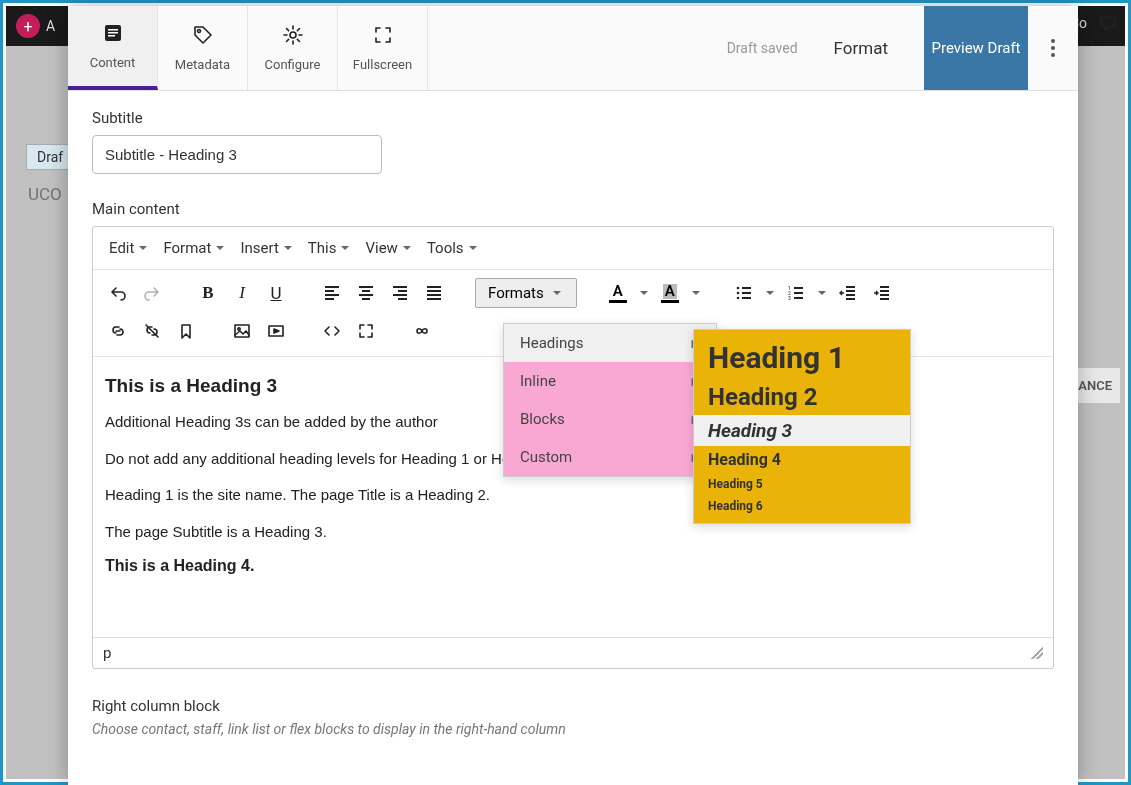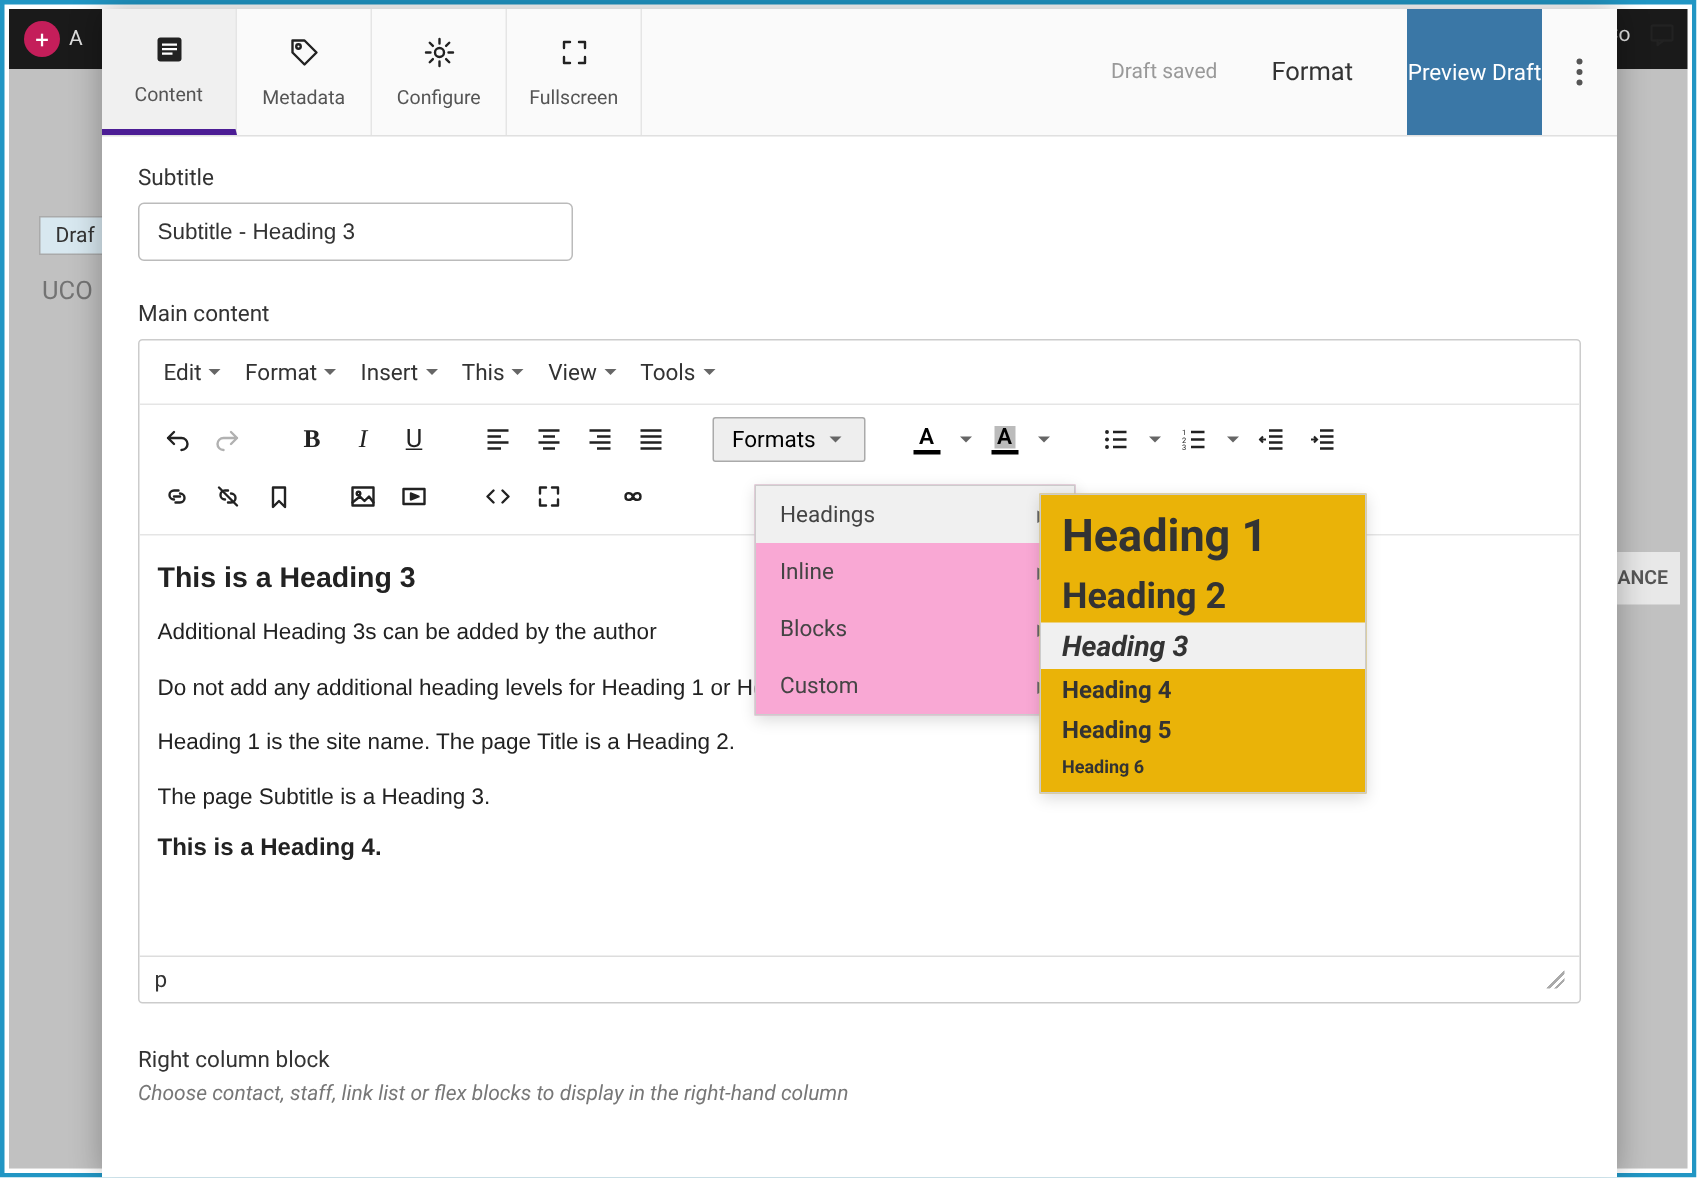--- a/index.html
+++ b/index.html
@@ -21,21 +21,21 @@
 .modal { position: absolute; top: 3px; left: 65px; width: 1010px; height: 779px; background: #fff; box-shadow: 0 0 20px rgba(0,0,0,0.3); overflow: hidden; }
 
 .modal-header { display: flex; align-items: stretch; border-bottom: 1px solid #e0e0e0; background: #fafafa; height: 85px; }
 .tab { width: 90px; display: flex; flex-direction: column; align-items: center; justify-content: center; gap: 6px; font-size: 13px; color: #555; border-right: 1px solid #e5e5e5; cursor: pointer; }
 .tab.active { background: #f0f0f0; border-bottom: 4px solid #4c1d95; }
 .tab-icon { font-size: 22px; color: #333; }
 .tab.active .tab-icon { color: #000; }
 .header-spacer { flex: 1; }
 .draft-saved { align-self: center; color: #999; font-size: 14px; margin-right: 24px; }
 .close-btn { align-self: center; font-size: 17px; color: #333; margin-right: 24px; cursor: pointer; padding: 8px 12px; }
-.preview-btn { width: 90px; background: #3a77a6; color: #fff; display: flex; align-items: center; justify-content: center; font-size: 15px; text-align: center; line-height: 1.4; cursor: pointer; }
+.preview-btn { width: 104px; background: #3a77a6; color: #fff; display: flex; align-items: center; justify-content: center; font-size: 15px; text-align: center; line-height: 1.4; cursor: pointer; }
 .more-btn { width: 50px; display: flex; align-items: center; justify-content: center; font-size: 20px; color: #555; cursor: pointer; }
 
 .modal-body { padding: 18px 24px; overflow-y: auto; height: calc(100% - 85px); }
 .field-label { font-size: 15px; color: #333; margin-bottom: 8px; display: block; }
 .text-input { width: 290px; padding: 10px 12px; border: 1px solid #bbb; border-radius: 4px; font-size: 15px; color: #333; margin-bottom: 26px; }
 
 .editor-box { border: 1px solid #ccc; border-radius: 3px; }
 .menubar { display: flex; gap: 16px; padding: 12px 16px; border-bottom: 1px solid #e5e5e5; font-size: 15px; color: #333; }
 .menu-item { cursor: pointer; display: inline-flex; align-items: center; gap: 3px; }
 .caret::after { content: ""; display: inline-block; border-top: 4px solid #666; border-left: 4px solid transparent; border-right: 4px solid transparent; margin-left: 2px; vertical-align: middle; }
@@ -69,21 +69,21 @@
 .fm-item { padding: 10px 16px; display: flex; justify-content: space-between; align-items: center; cursor: pointer; color: #444; }
 .fm-item.hover { background: #f0f0f0; }
 .fm-arrow { font-size: 11px; color: #666; }
 
 .headings-menu { position: absolute; left: 690px; top: 326px; width: 218px; background: #eab308; border: 1px solid #ccc; box-shadow: 0 3px 10px rgba(0,0,0,0.15); z-index: 51; padding: 6px 0; }
 .hm-item { padding: 4px 14px; cursor: pointer; font-weight: 700; color: #333; }
 .hm-item.h1 { font-size: 30px; }
 .hm-item.h2 { font-size: 24px; }
 .hm-item.h3 { font-size: 19px; background: #f0f0f0; font-style: italic; }
 .hm-item.h4 { font-size: 16px; }
-.hm-item.h5 { font-size: 16px; }
+.hm-item.h5 { font-size: 12px; }
 .hm-item.h6 { font-size: 12px; }
 
 
 .sv { stroke: #222; stroke-width: 1.6; fill: none; stroke-linecap: round; stroke-linejoin: round; }
 </style>
 </head>
 <body>
 
 <div class="outer-frame">
   <div class="bg-layer">

